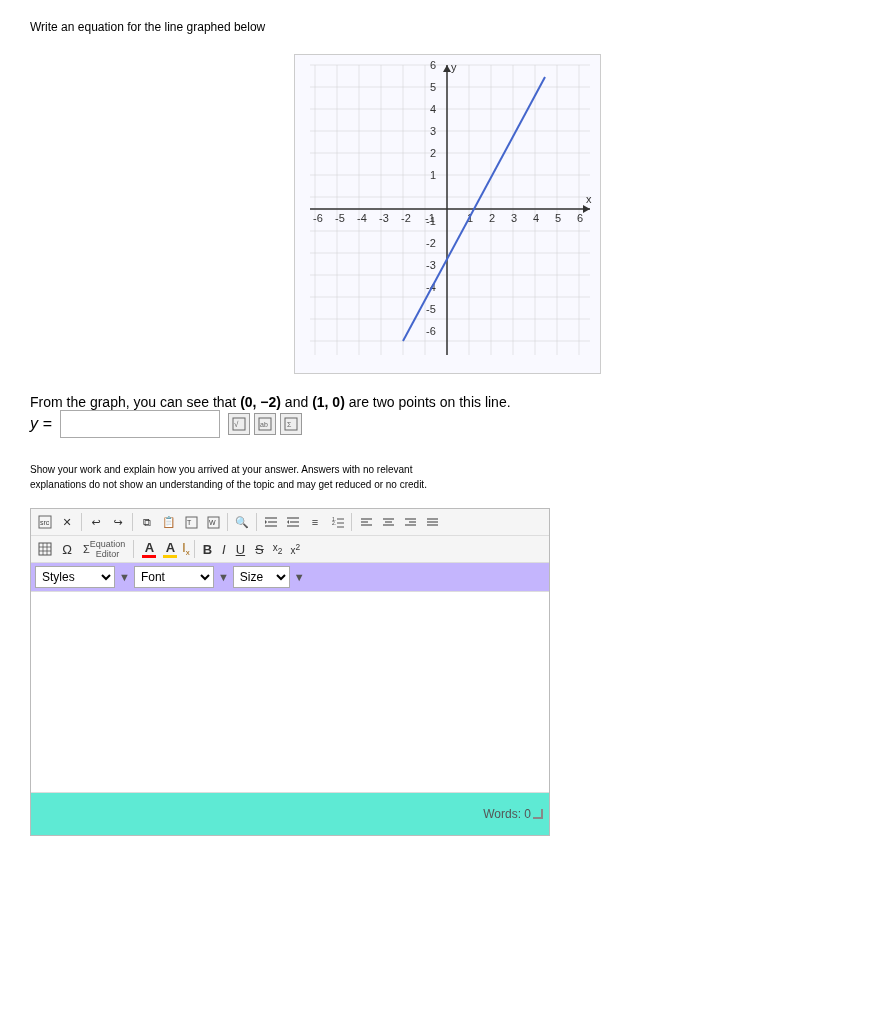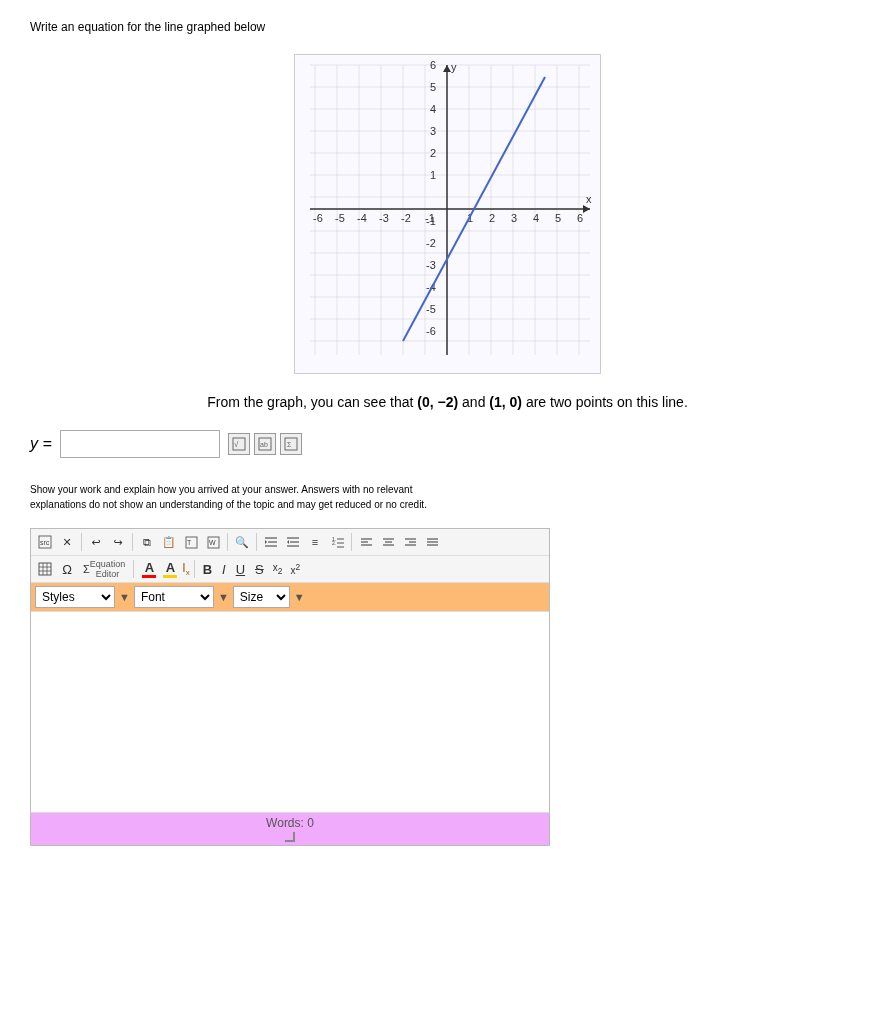--- a/index.html
+++ b/index.html
@@ -24,22 +24,20 @@
       margin-bottom: 20px;
     }
 
     .graph-svg-wrap {
       border: 1px solid #ccc;
       background: #f9f9ff;
     }
 
     .hint-text {
       font-size: 14px;
-      margin-bottom: 20px;
-      text-align: center;
     }
 
     .answer-row {
       display: flex;
       align-items: center;
       gap: 8px;
       margin-bottom: 24px;
     }
 
     .answer-label {
@@ -103,21 +101,21 @@
       border-bottom: 1px solid #ddd;
       background: #f5f5f5;
     }
 
     .toolbar-row3 {
       display: flex;
       align-items: center;
       gap: 4px;
       padding: 3px 4px;
       border-bottom: 1px solid #ddd;
-      background: #fdba74;
+      background: #c4b5fd;
     }
 
     .tb-btn {
       width: 20px;
       height: 20px;
       border: 1px solid transparent;
       background: transparent;
       cursor: pointer;
       display: flex;
       align-items: center;
@@ -174,30 +172,29 @@
     }
 
     .editor-body {
       min-height: 200px;
       background: #fff;
       padding: 8px;
     }
 
     .editor-footer {
       border-top: 1px solid #ddd;
-      background: #f0abfc;
-      padding: 3px 6px;
+      background: #5eead4;
+      padding: 14px 6px;
       text-align: right;
       font-size: 12px;
       color: #555;
       display: flex;
       align-items: center;
       justify-content: flex-end;
       gap: 2px;
-      flex-direction: column;
     }
 
     .resize-icon {
       width: 10px;
       height: 10px;
       border-right: 2px solid #888;
       border-bottom: 2px solid #888;
       display: inline-block;
     }
 

